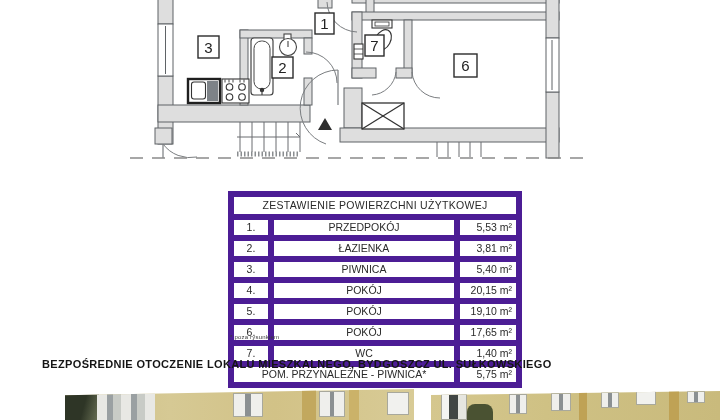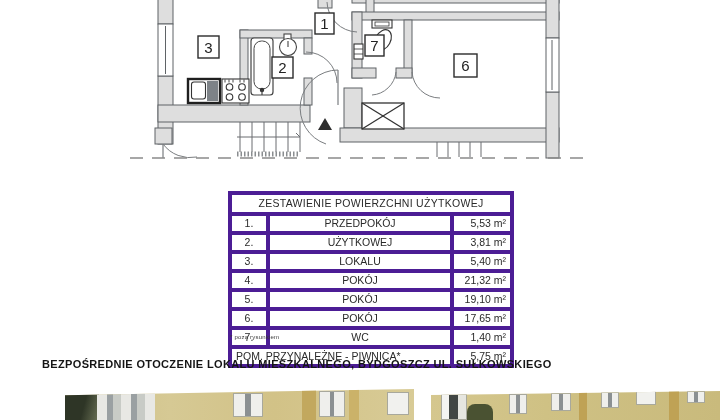--- a/index.html
+++ b/index.html
@@ -12,32 +12,32 @@
   
   #plan{position:absolute;left:0;top:0;}
   
   .area-table{
     position:absolute;left:228px;top:191px;
     border-collapse:collapse;
     font-size:10.5px;color:#2a2a2a;
     table-layout:fixed;
   }
   .area-table td,.area-table th{
-    border:4px solid #4c1d95;
+    border:6px solid #4c1d95;
     padding:0 4px;height:15px;line-height:15px;
     white-space:nowrap;overflow:hidden;
     font-weight:normal;
   }
   .area-table .hdr{
     text-align:center;height:17px;line-height:17px;letter-spacing:.3px;
   }
   .c-no{width:26px;text-align:center;}
   .c-name{width:172px;text-align:center;padding-left:7px;}
   .c-area{width:48px;text-align:right;padding-right:5px;}
-  .annex{text-align:left;padding-left:7px;}
+  .annex{text-align:center;padding-left:7px;}
   .footnote{
     position:absolute;left:230px;top:334px;
     font-size:6px;color:#3a3a3a;letter-spacing:.2px;
   }
   
   .caption{
     position:absolute;left:42px;top:358px;
     font-size:11px;font-weight:600;letter-spacing:.35px;color:#151515;
     white-space:nowrap;
   }
@@ -215,32 +215,32 @@
     <tr>
       <td class="hdr" colspan="3">ZESTAWIENIE POWIERZCHNI UŻYTKOWEJ</td>
     </tr>
     <tr>
       <td class="c-no">1.</td>
       <td class="c-name">PRZEDPOKÓJ</td>
       <td class="c-area">5,53 m²</td>
     </tr>
     <tr>
       <td class="c-no">2.</td>
-      <td class="c-name">UŻYTKOWEJ</td>
+      <td class="c-name">ŁAZIENKA</td>
       <td class="c-area">3,81 m²</td>
     </tr>
     <tr>
       <td class="c-no">3.</td>
-      <td class="c-name">LOKALU</td>
+      <td class="c-name">PIWNICA</td>
       <td class="c-area">5,40 m²</td>
     </tr>
     <tr>
       <td class="c-no">4.</td>
       <td class="c-name">POKÓJ</td>
-      <td class="c-area">21,32 m²</td>
+      <td class="c-area">20,15 m²</td>
     </tr>
     <tr>
       <td class="c-no">5.</td>
       <td class="c-name">POKÓJ</td>
       <td class="c-area">19,10 m²</td>
     </tr>
     <tr>
       <td class="c-no">6.</td>
       <td class="c-name">POKÓJ</td>
       <td class="c-area">17,65 m²</td>

